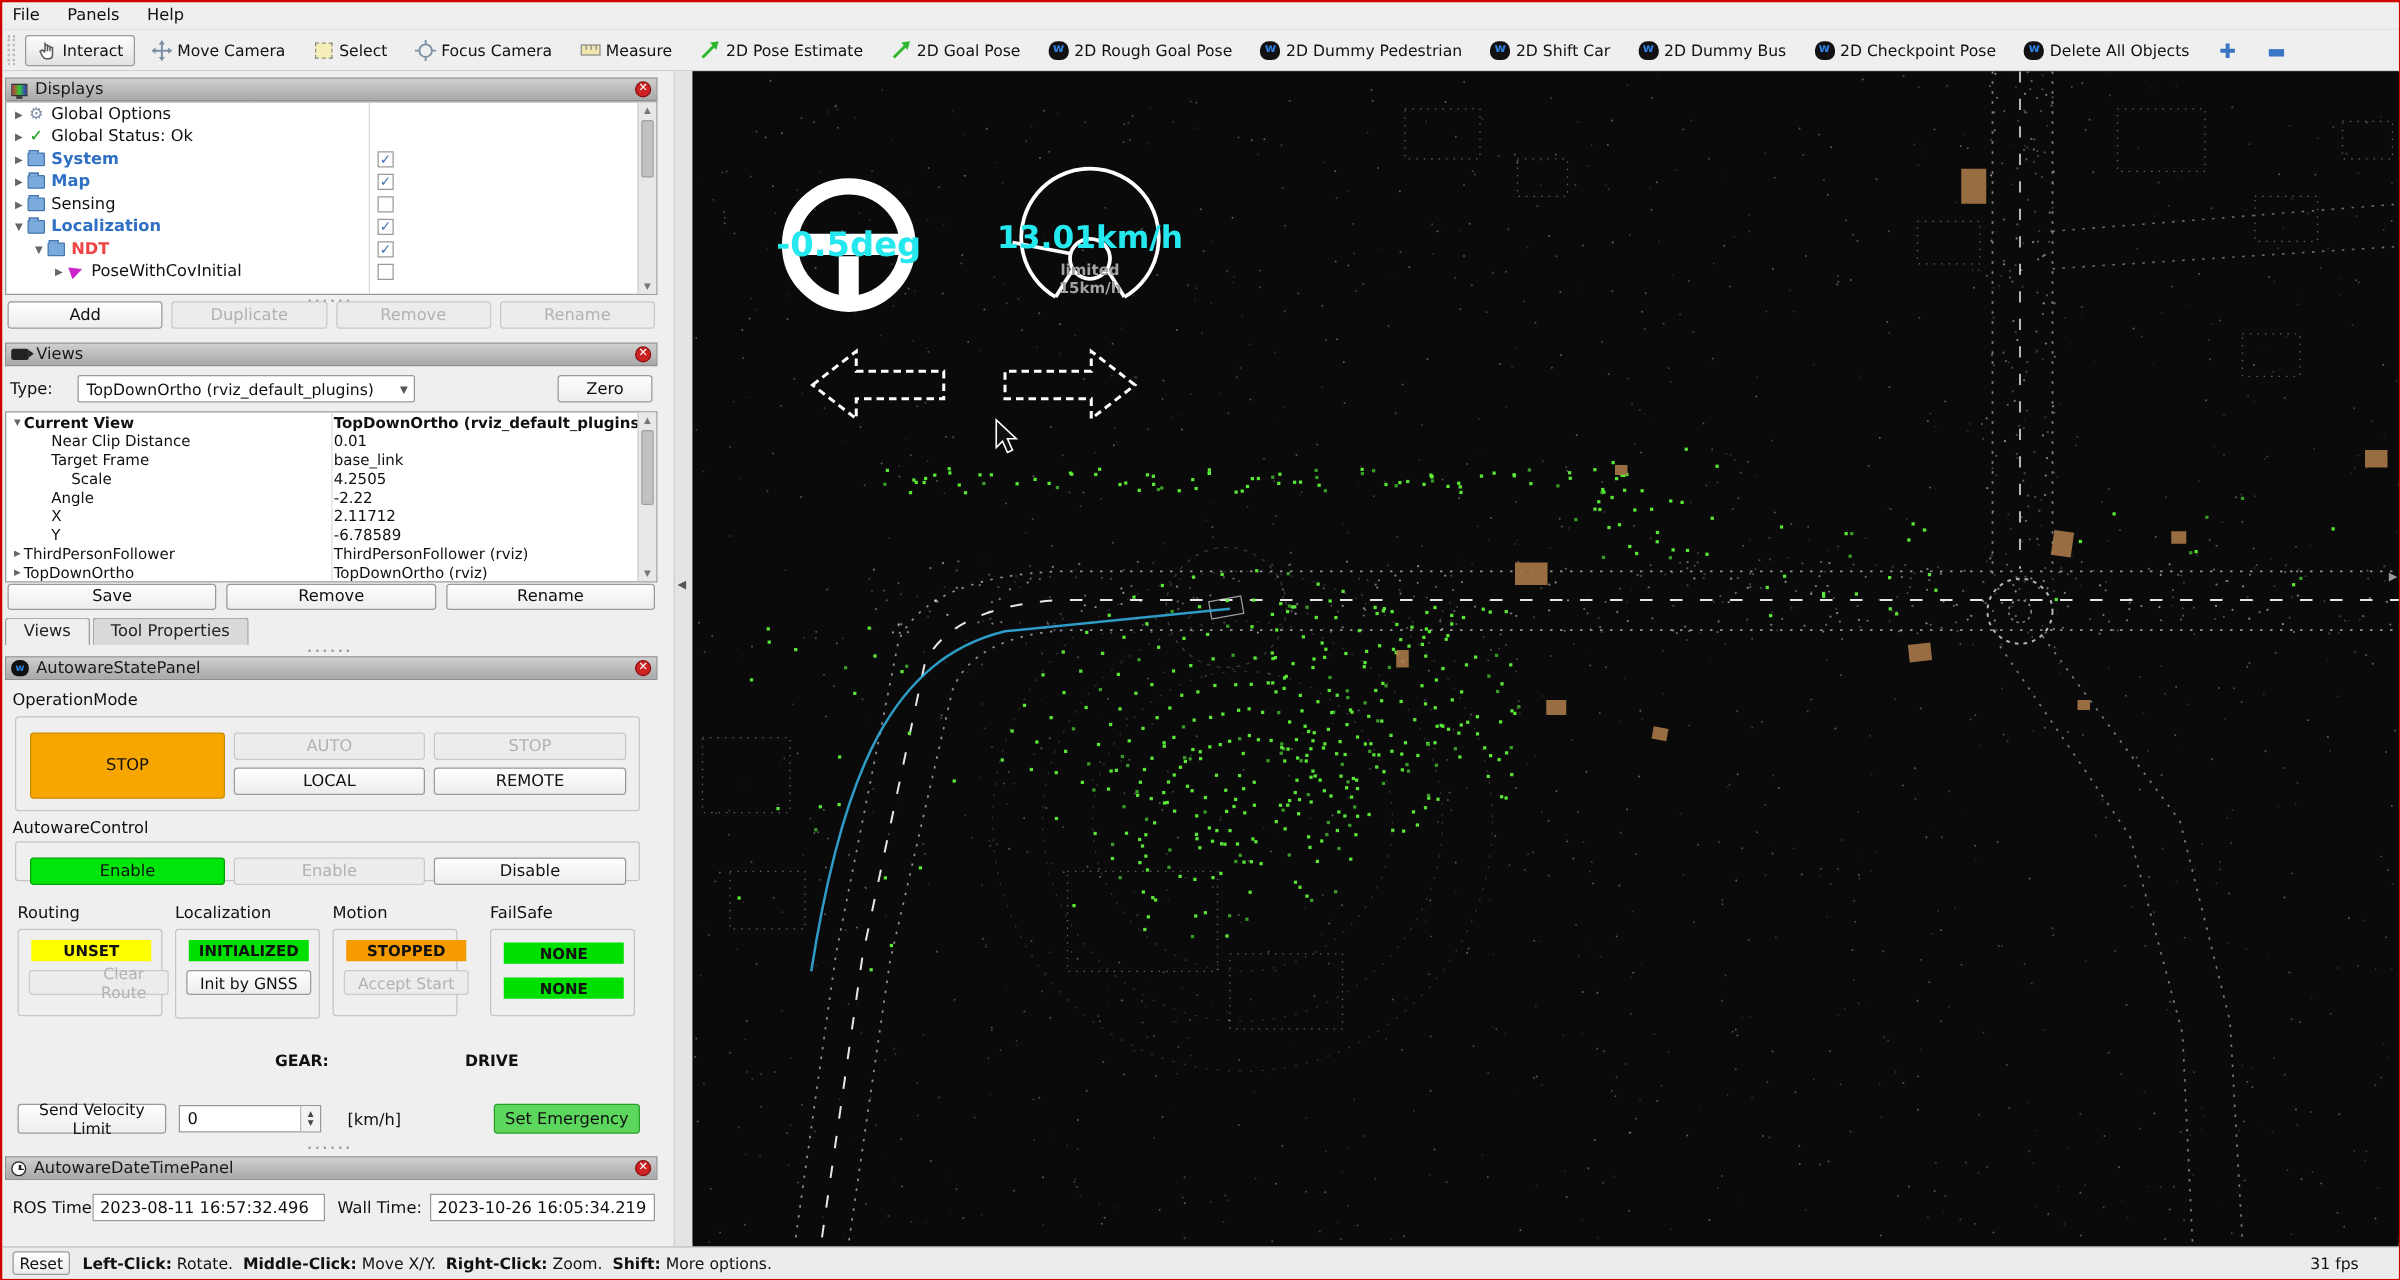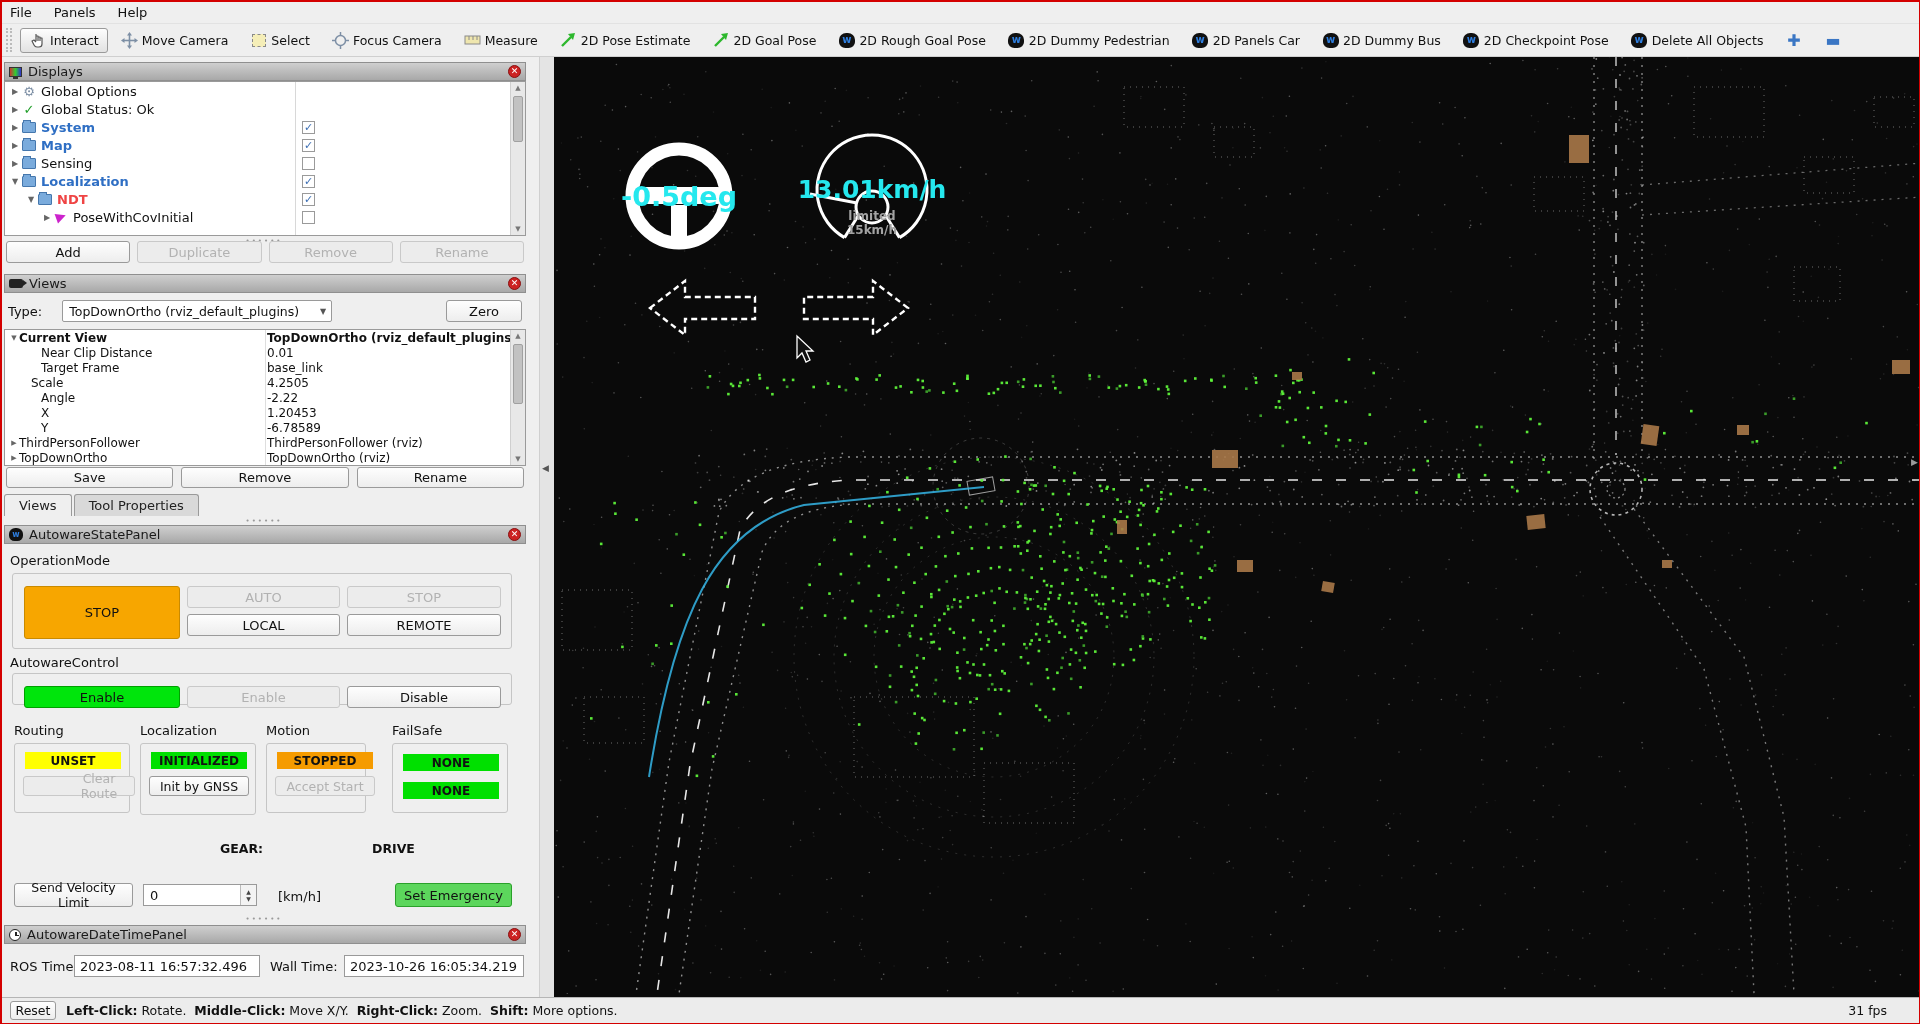--- a/index.html
+++ b/index.html
@@ -196,21 +196,21 @@
           </div>
         </span>
         <span>2D Dummy Pedestrian</span>
       </div>
       <div class="tbtn">
         <span class="ticon">
           <div class="aw-logo">
             <span>w</span>
           </div>
         </span>
-        <span>2D Panels Car</span>
+        <span>2D Shift Car</span>
       </div>
       <div class="tbtn">
         <span class="ticon">
           <div class="aw-logo">
             <span>w</span>
           </div>
         </span>
         <span>2D Dummy Bus</span>
       </div>
       <div class="tbtn">
@@ -360,39 +360,39 @@
               <span class="vval">0.01</span>
             </div>
             <div class="vrow">
               <span class="vname" style="padding-left: 26px;">
                 <span class="arrow"></span>
                 <span>Target Frame</span>
               </span>
               <span class="vval">base_link</span>
             </div>
             <div class="vrow">
-              <span class="vname" style="padding-left: 16px;">
+              <span class="vname" style="padding-left: 42px;">
                 <span class="arrow"></span>
                 <span>Scale</span>
               </span>
               <span class="vval">4.2505</span>
             </div>
             <div class="vrow">
               <span class="vname" style="padding-left: 26px;">
                 <span class="arrow"></span>
                 <span>Angle</span>
               </span>
               <span class="vval">-2.22</span>
             </div>
             <div class="vrow">
               <span class="vname" style="padding-left: 26px;">
                 <span class="arrow"></span>
                 <span>X</span>
               </span>
-              <span class="vval">1.20453</span>
+              <span class="vval">2.11712</span>
             </div>
             <div class="vrow">
               <span class="vname" style="padding-left: 26px;">
                 <span class="arrow"></span>
                 <span>Y</span>
               </span>
               <span class="vval">-6.78589</span>
             </div>
             <div class="vrow">
               <span class="vname" style="padding-left: 4px;">

